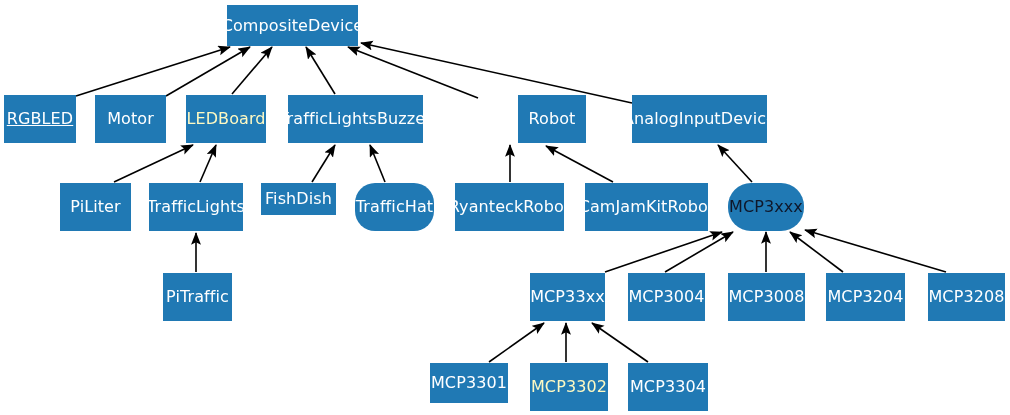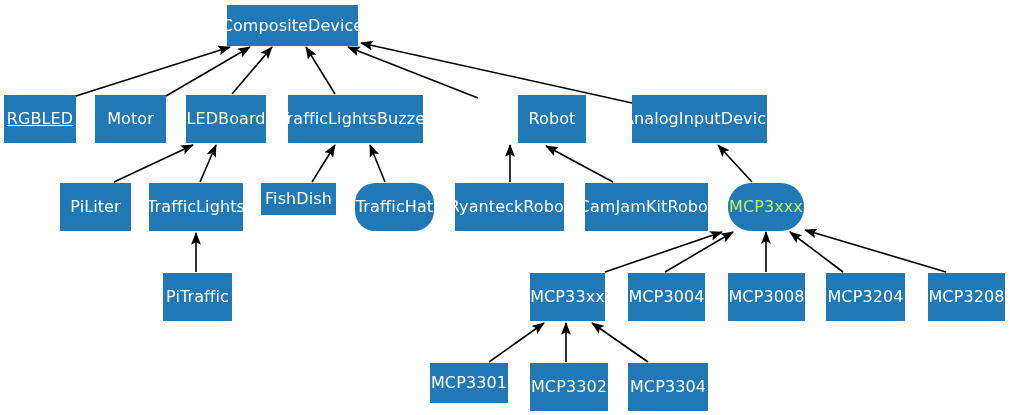--- a/index.html
+++ b/index.html
@@ -111,21 +111,21 @@
       </div>
       <div class="node" style="left: 355px; top: 183px; width: 79px; height: 48px; background: rgb(32, 121, 180); color: rgb(255, 255, 255); border-radius: 20px;">
         <span class="node-label">TrafficHat</span>
       </div>
       <div class="node" style="left: 455px; top: 183px; width: 109px; height: 48px; background: rgb(32, 121, 180); color: rgb(255, 255, 255);">
         <span class="node-label">RyanteckRobot</span>
       </div>
       <div class="node" style="left: 585px; top: 183px; width: 123px; height: 48px; background: rgb(32, 121, 180); color: rgb(255, 255, 255);">
         <span class="node-label">CamJamKitRobot</span>
       </div>
-      <div class="node" style="left: 728px; top: 183px; width: 76px; height: 48px; background: rgb(32, 121, 180); color: #bef264; border-radius: 23px;">
+      <div class="node" style="left: 728px; top: 183px; width: 76px; height: 48px; background: rgb(32, 121, 180); color: #0f172a; border-radius: 23px;">
         <span class="node-label">MCP3xxx</span>
       </div>
       <div class="node" style="left: 163px; top: 273px; width: 69px; height: 48px; background: rgb(32, 121, 180); color: rgb(255, 255, 255);">
         <span class="node-label">PiTraffic</span>
       </div>
       <div class="node" style="left: 530px; top: 273px; width: 75px; height: 48px; background: rgb(32, 121, 180); color: rgb(255, 255, 255);">
         <span class="node-label">MCP33xx</span>
       </div>
       <div class="node" style="left: 628px; top: 273px; width: 77px; height: 48px; background: rgb(32, 121, 180); color: rgb(255, 255, 255);">
         <span class="node-label">MCP3004</span>

